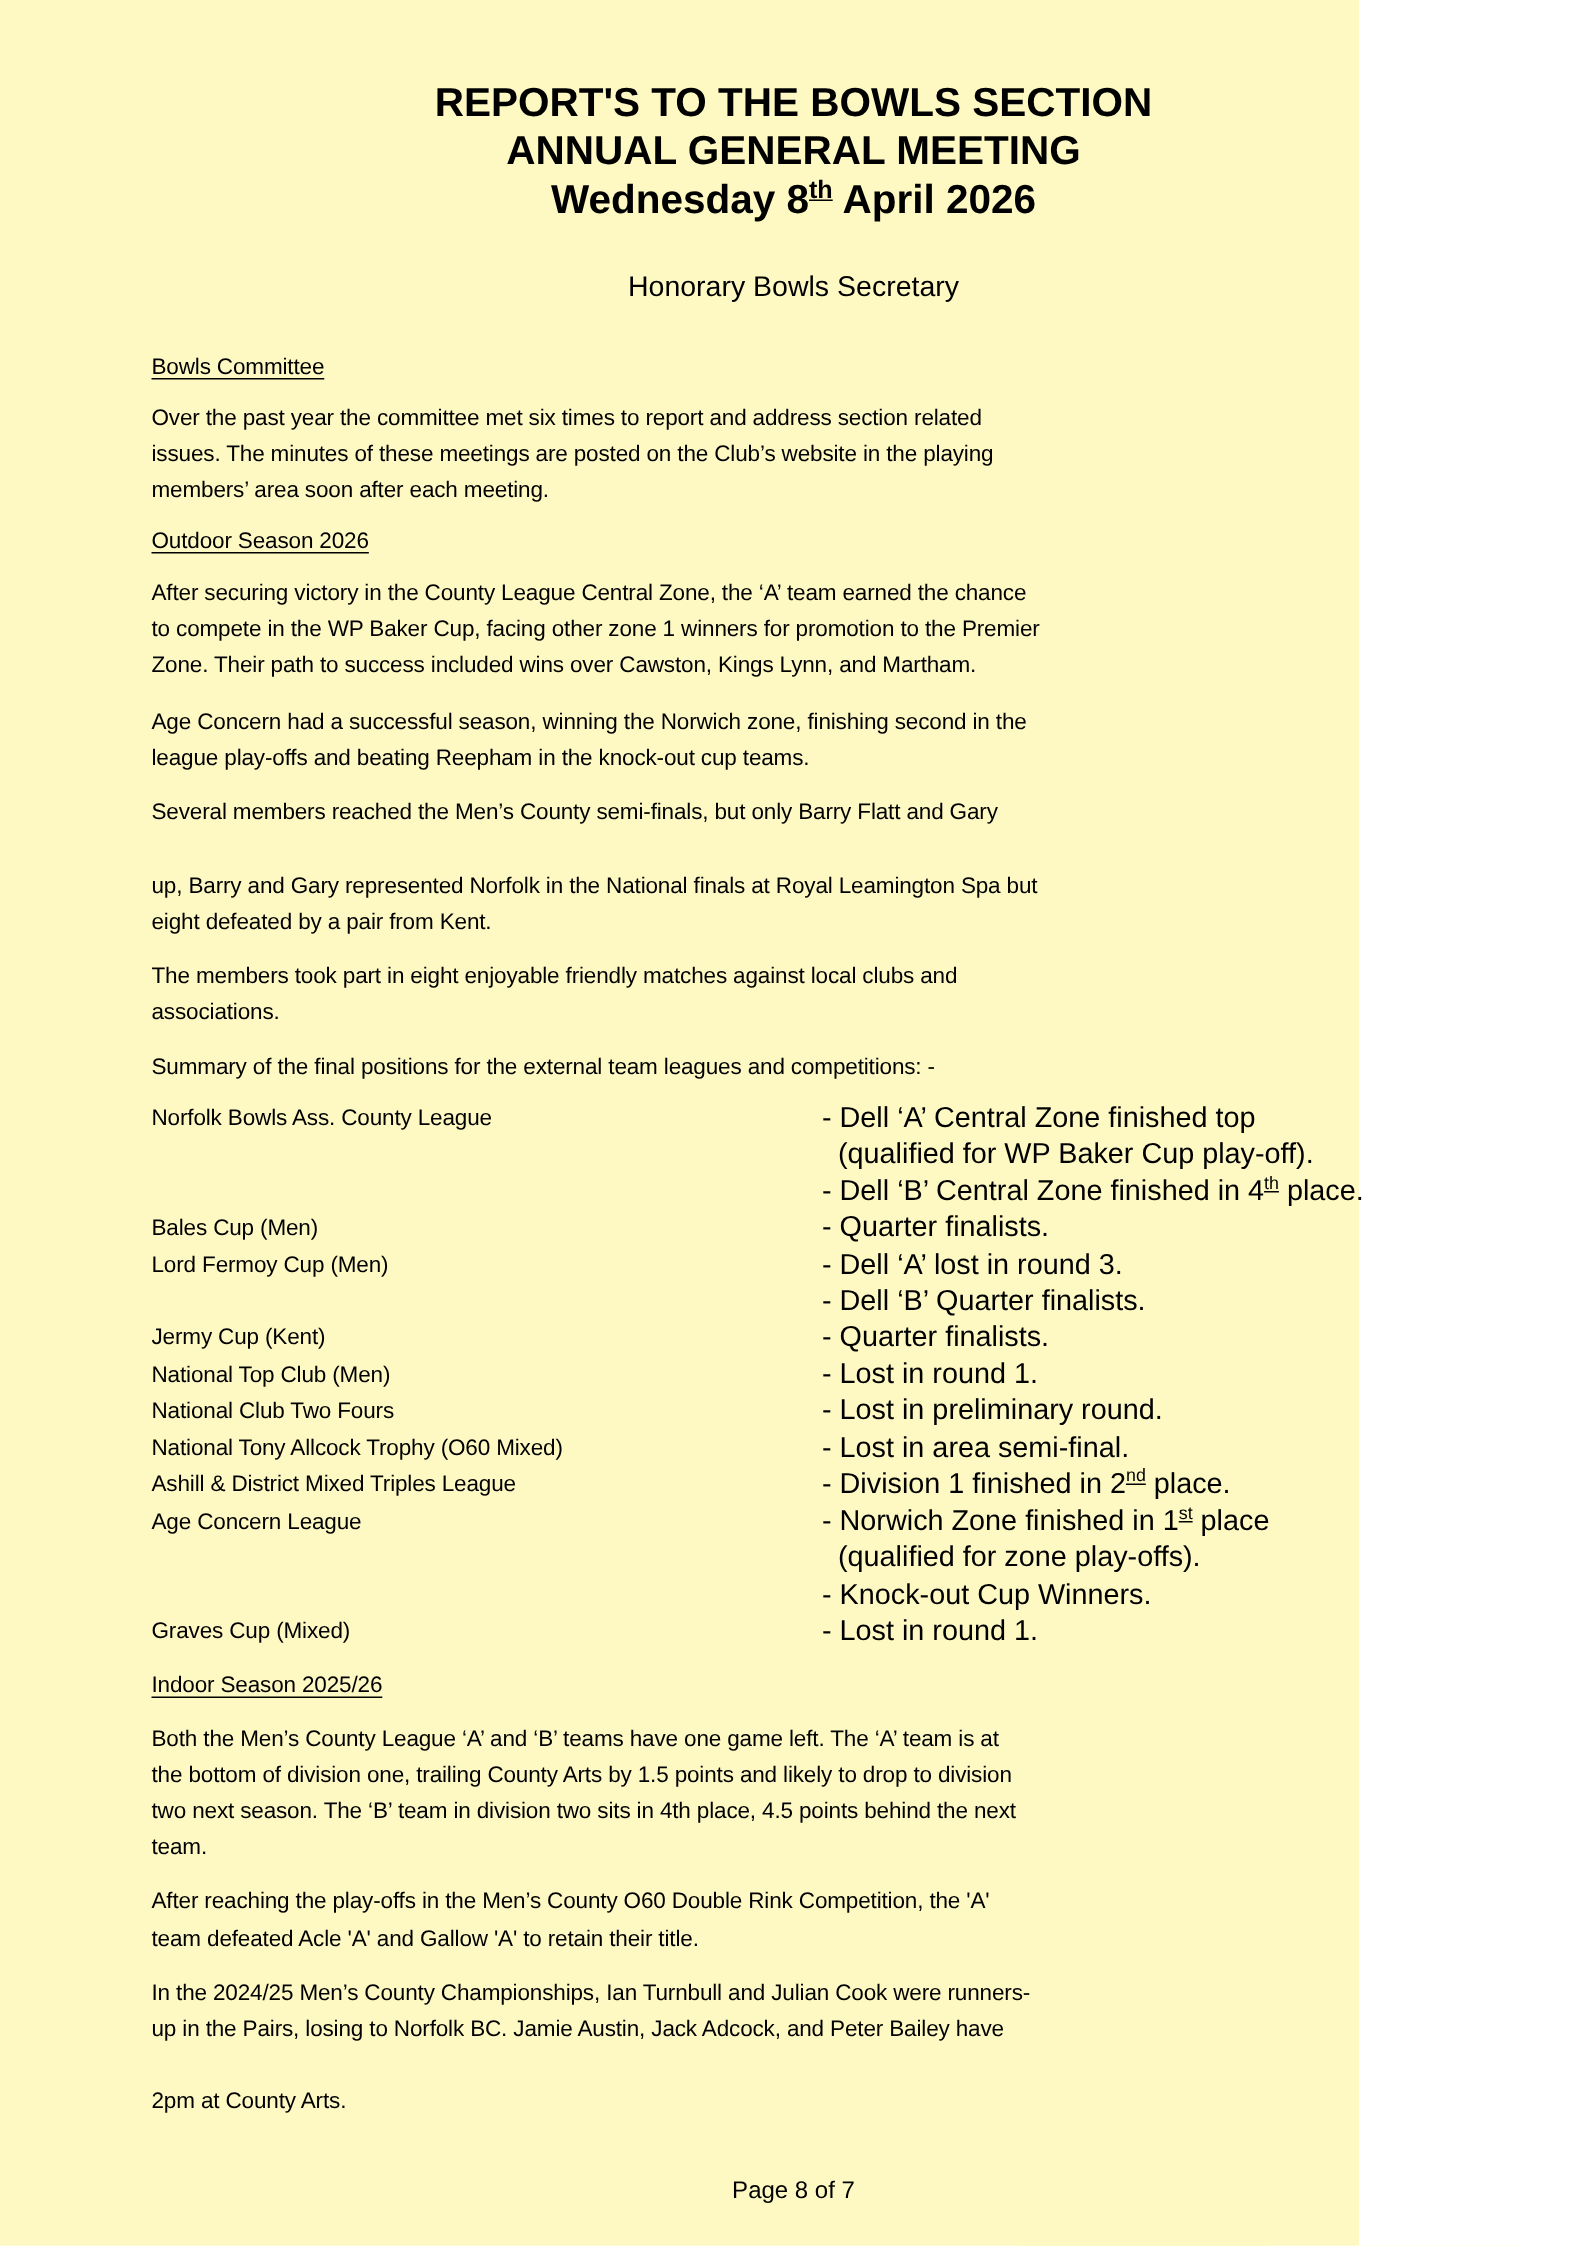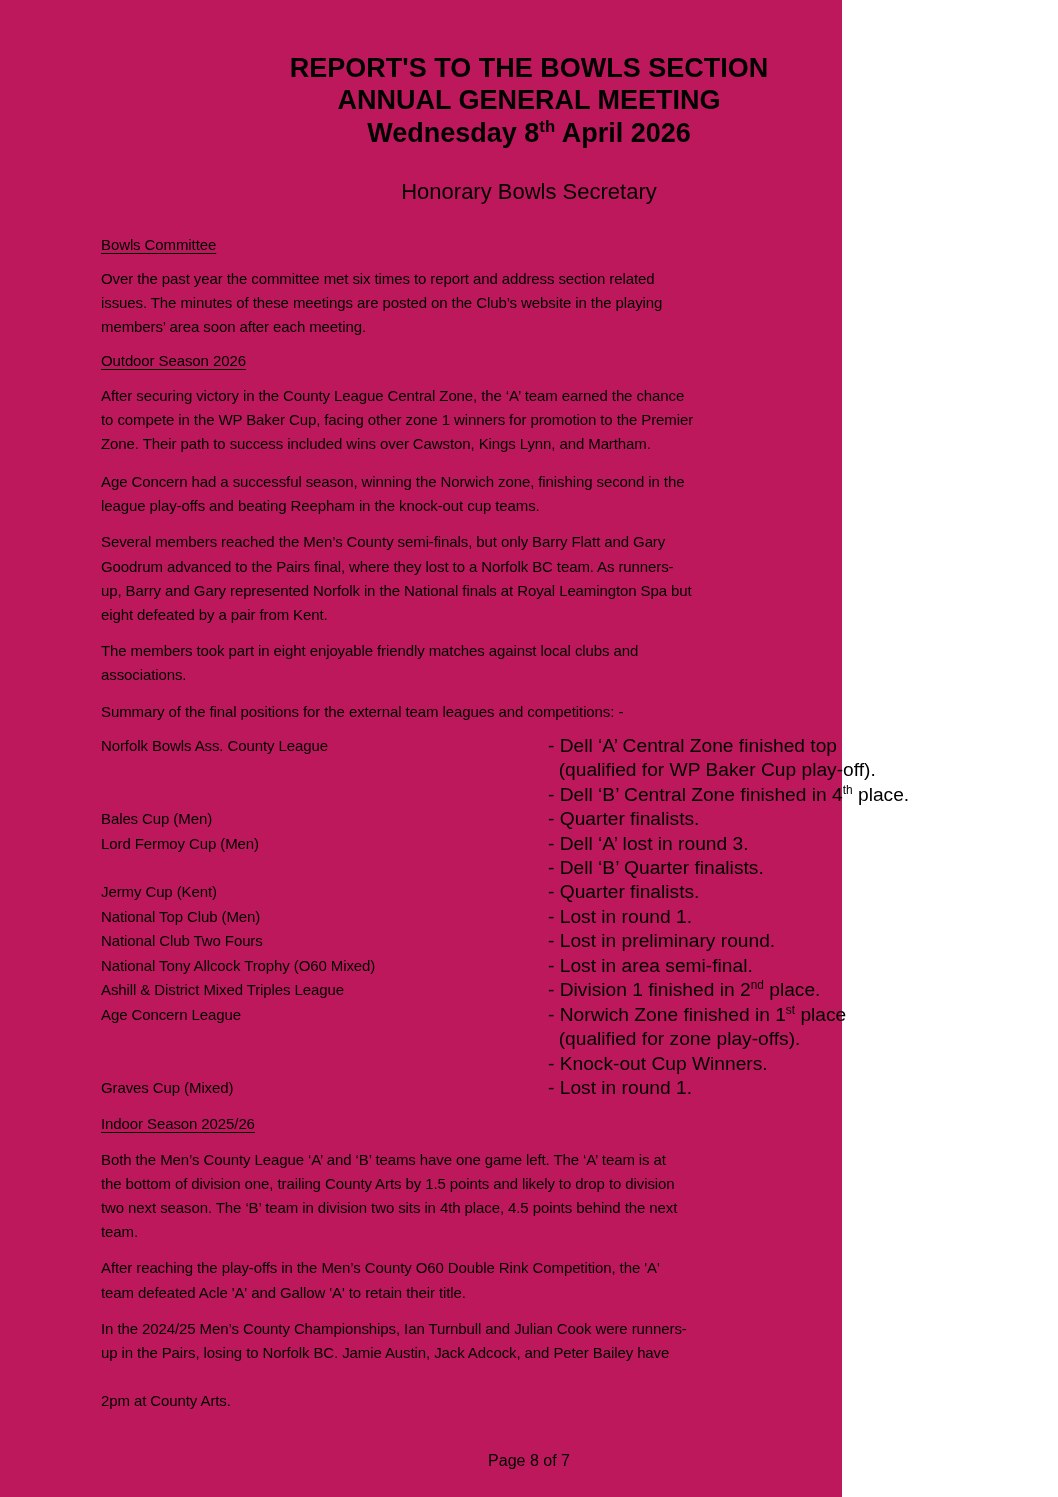--- a/index.html
+++ b/index.html
@@ -1,25 +1,25 @@
 <!DOCTYPE html>
 <html><head>
 <meta charset="utf-8">
 <style>
   html, body { margin: 0; padding: 0; background: #ffffff; }
   body { width: 1058px; height: 1497px; position: relative; overflow: hidden;
          font-family: "Liberation Sans", "DejaVu Sans", sans-serif; color: #000; }
-  .page { position: absolute; left: 0; top: 0; width: 842px; height: 1497px; background: #be185d; }
+  .page { position: absolute; left: 0; top: 0; width: 906px; height: 1497px; background: #fef9c3; }
   .title { position: absolute; left: 0; width: 1058px; text-align: center; font-weight: bold;
            font-size: 27px; line-height: 32px; }
-  .subtitle { position: absolute; left: 0; width: 1058px; text-align: center; font-size: 22px; line-height: 28px; }
+  .subtitle { position: absolute; left: 0; width: 1058px; text-align: center; font-size: 19px; line-height: 28px; }
   .line { position: absolute; left: 101px; font-size: 15px; line-height: 24px; white-space: nowrap; letter-spacing: -0.1px; }
   .head { text-decoration: underline; text-underline-offset: 3px; }
   .rcol { position: absolute; left: 548px; font-size: 19.2px; line-height: 24px; white-space: nowrap; }
-  sup { font-size: 0.62em; vertical-align: super; line-height: 0; }
+  sup { font-size: 0.62em; vertical-align: super; line-height: 0; text-decoration: underline; }
   .footer { position: absolute; left: 0; width: 1058px; top: 1451px; text-align: center; font-size: 16px; line-height: 20px; }
 </style>
 </head>
 <body>
 
 <div class="page">
 
   <div class="title" style="top:52px">REPORT'S TO THE BOWLS SECTION</div>
   <div class="title" style="top:84px">ANNUAL GENERAL MEETING</div>
   <div class="title" style="top:117px"><span>Wednesday 8</span><sup>th</sup><span> April 2026</span></div>
@@ -32,21 +32,20 @@
 
   <div class="line head" style="top:349px">Outdoor Season 2026</div>
   <div class="line" style="top:384px">After securing victory in the County League Central Zone, the ‘A’ team earned the chance</div>
   <div class="line" style="top:408px">to compete in the WP Baker Cup, facing other zone 1 winners for promotion to the Premier</div>
   <div class="line" style="top:432px">Zone. Their path to success included wins over Cawston, Kings Lynn, and Martham.</div>
 
   <div class="line" style="top:470px">Age Concern had a successful season, winning the Norwich zone, finishing second in the</div>
   <div class="line" style="top:494px">league play-offs and beating Reepham in the knock-out cup teams.</div>
 
   <div class="line" style="top:530px">Several members reached the Men’s County semi-finals, but only Barry Flatt and Gary</div>
-  <div class="line" style="top:555px">Goodrum advanced to the Pairs final, where they lost to a Norfolk BC team.  As runners-</div>
   <div class="line" style="top:579px">up, Barry and Gary represented Norfolk in the National finals at Royal Leamington Spa but</div>
   <div class="line" style="top:603px">eight defeated by a pair from Kent.</div>
 
   <div class="line" style="top:639px">The members took part in eight enjoyable friendly matches against local clubs and</div>
   <div class="line" style="top:663px">associations.</div>
 
   <div class="line" style="top:700px">Summary of the final positions for the external team leagues and competitions: -</div>
 
   <div>
     <div class="line" style="top:734px">Norfolk Bowls Ass. County League</div>

